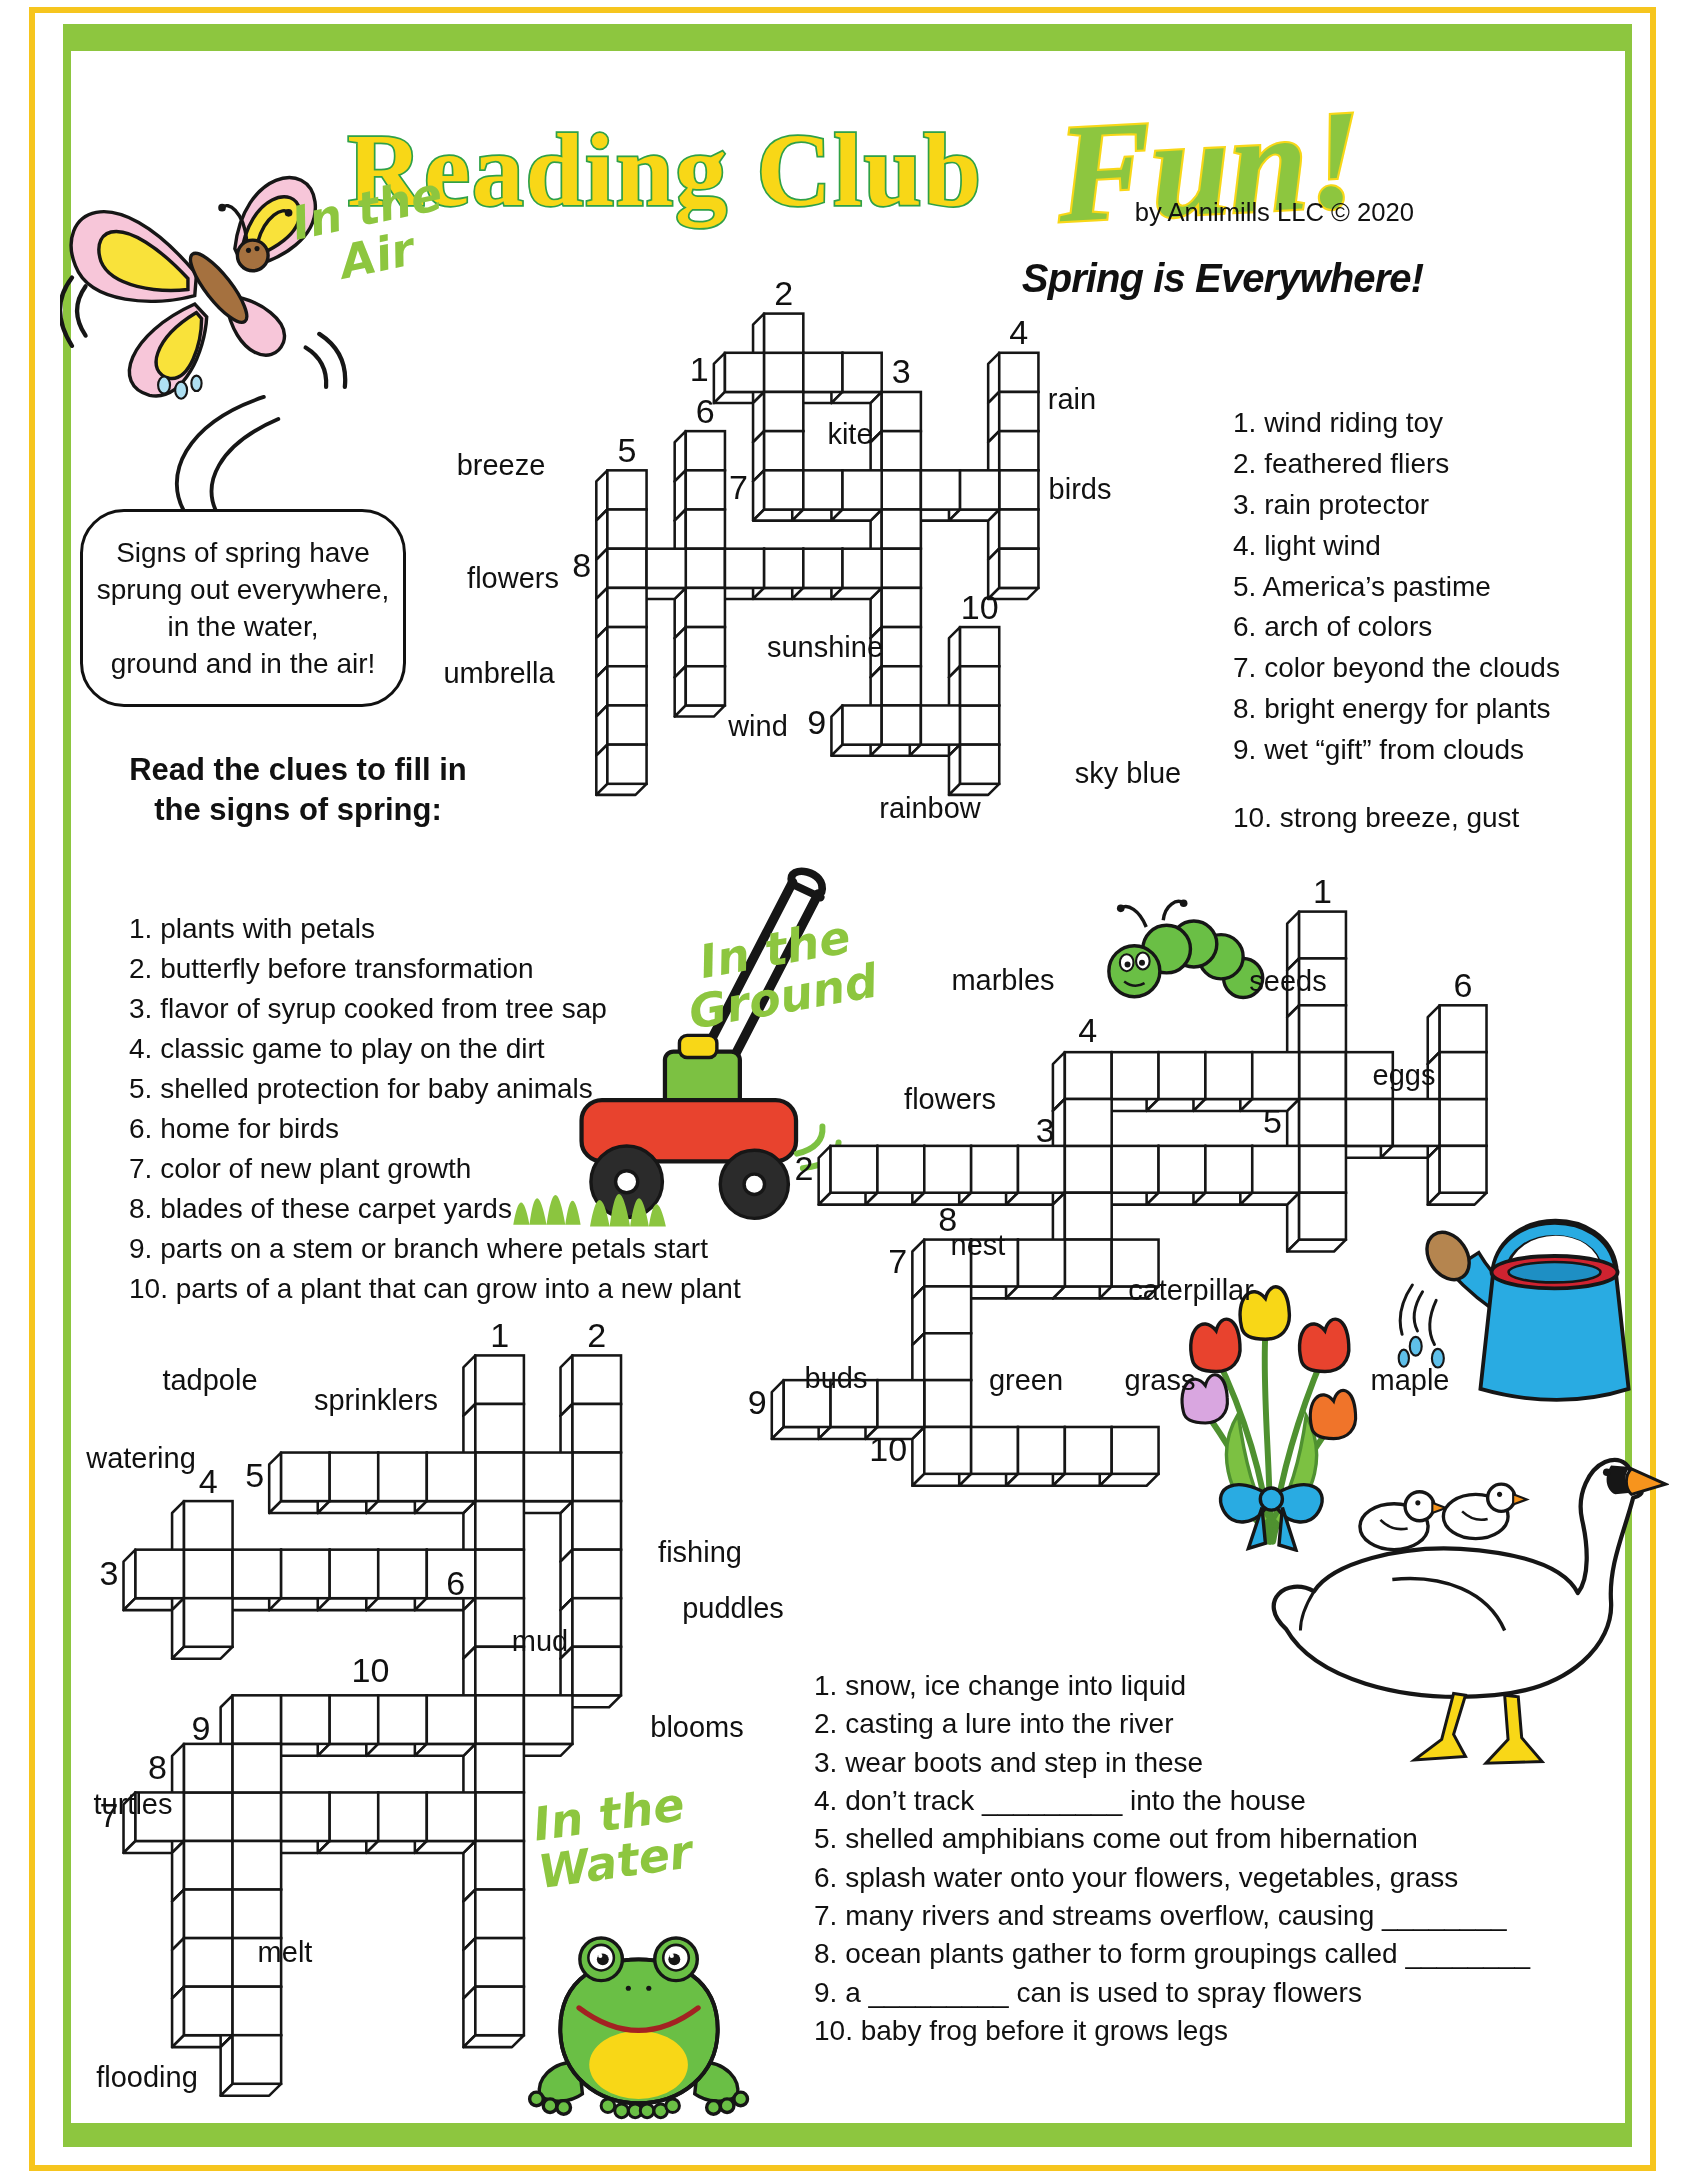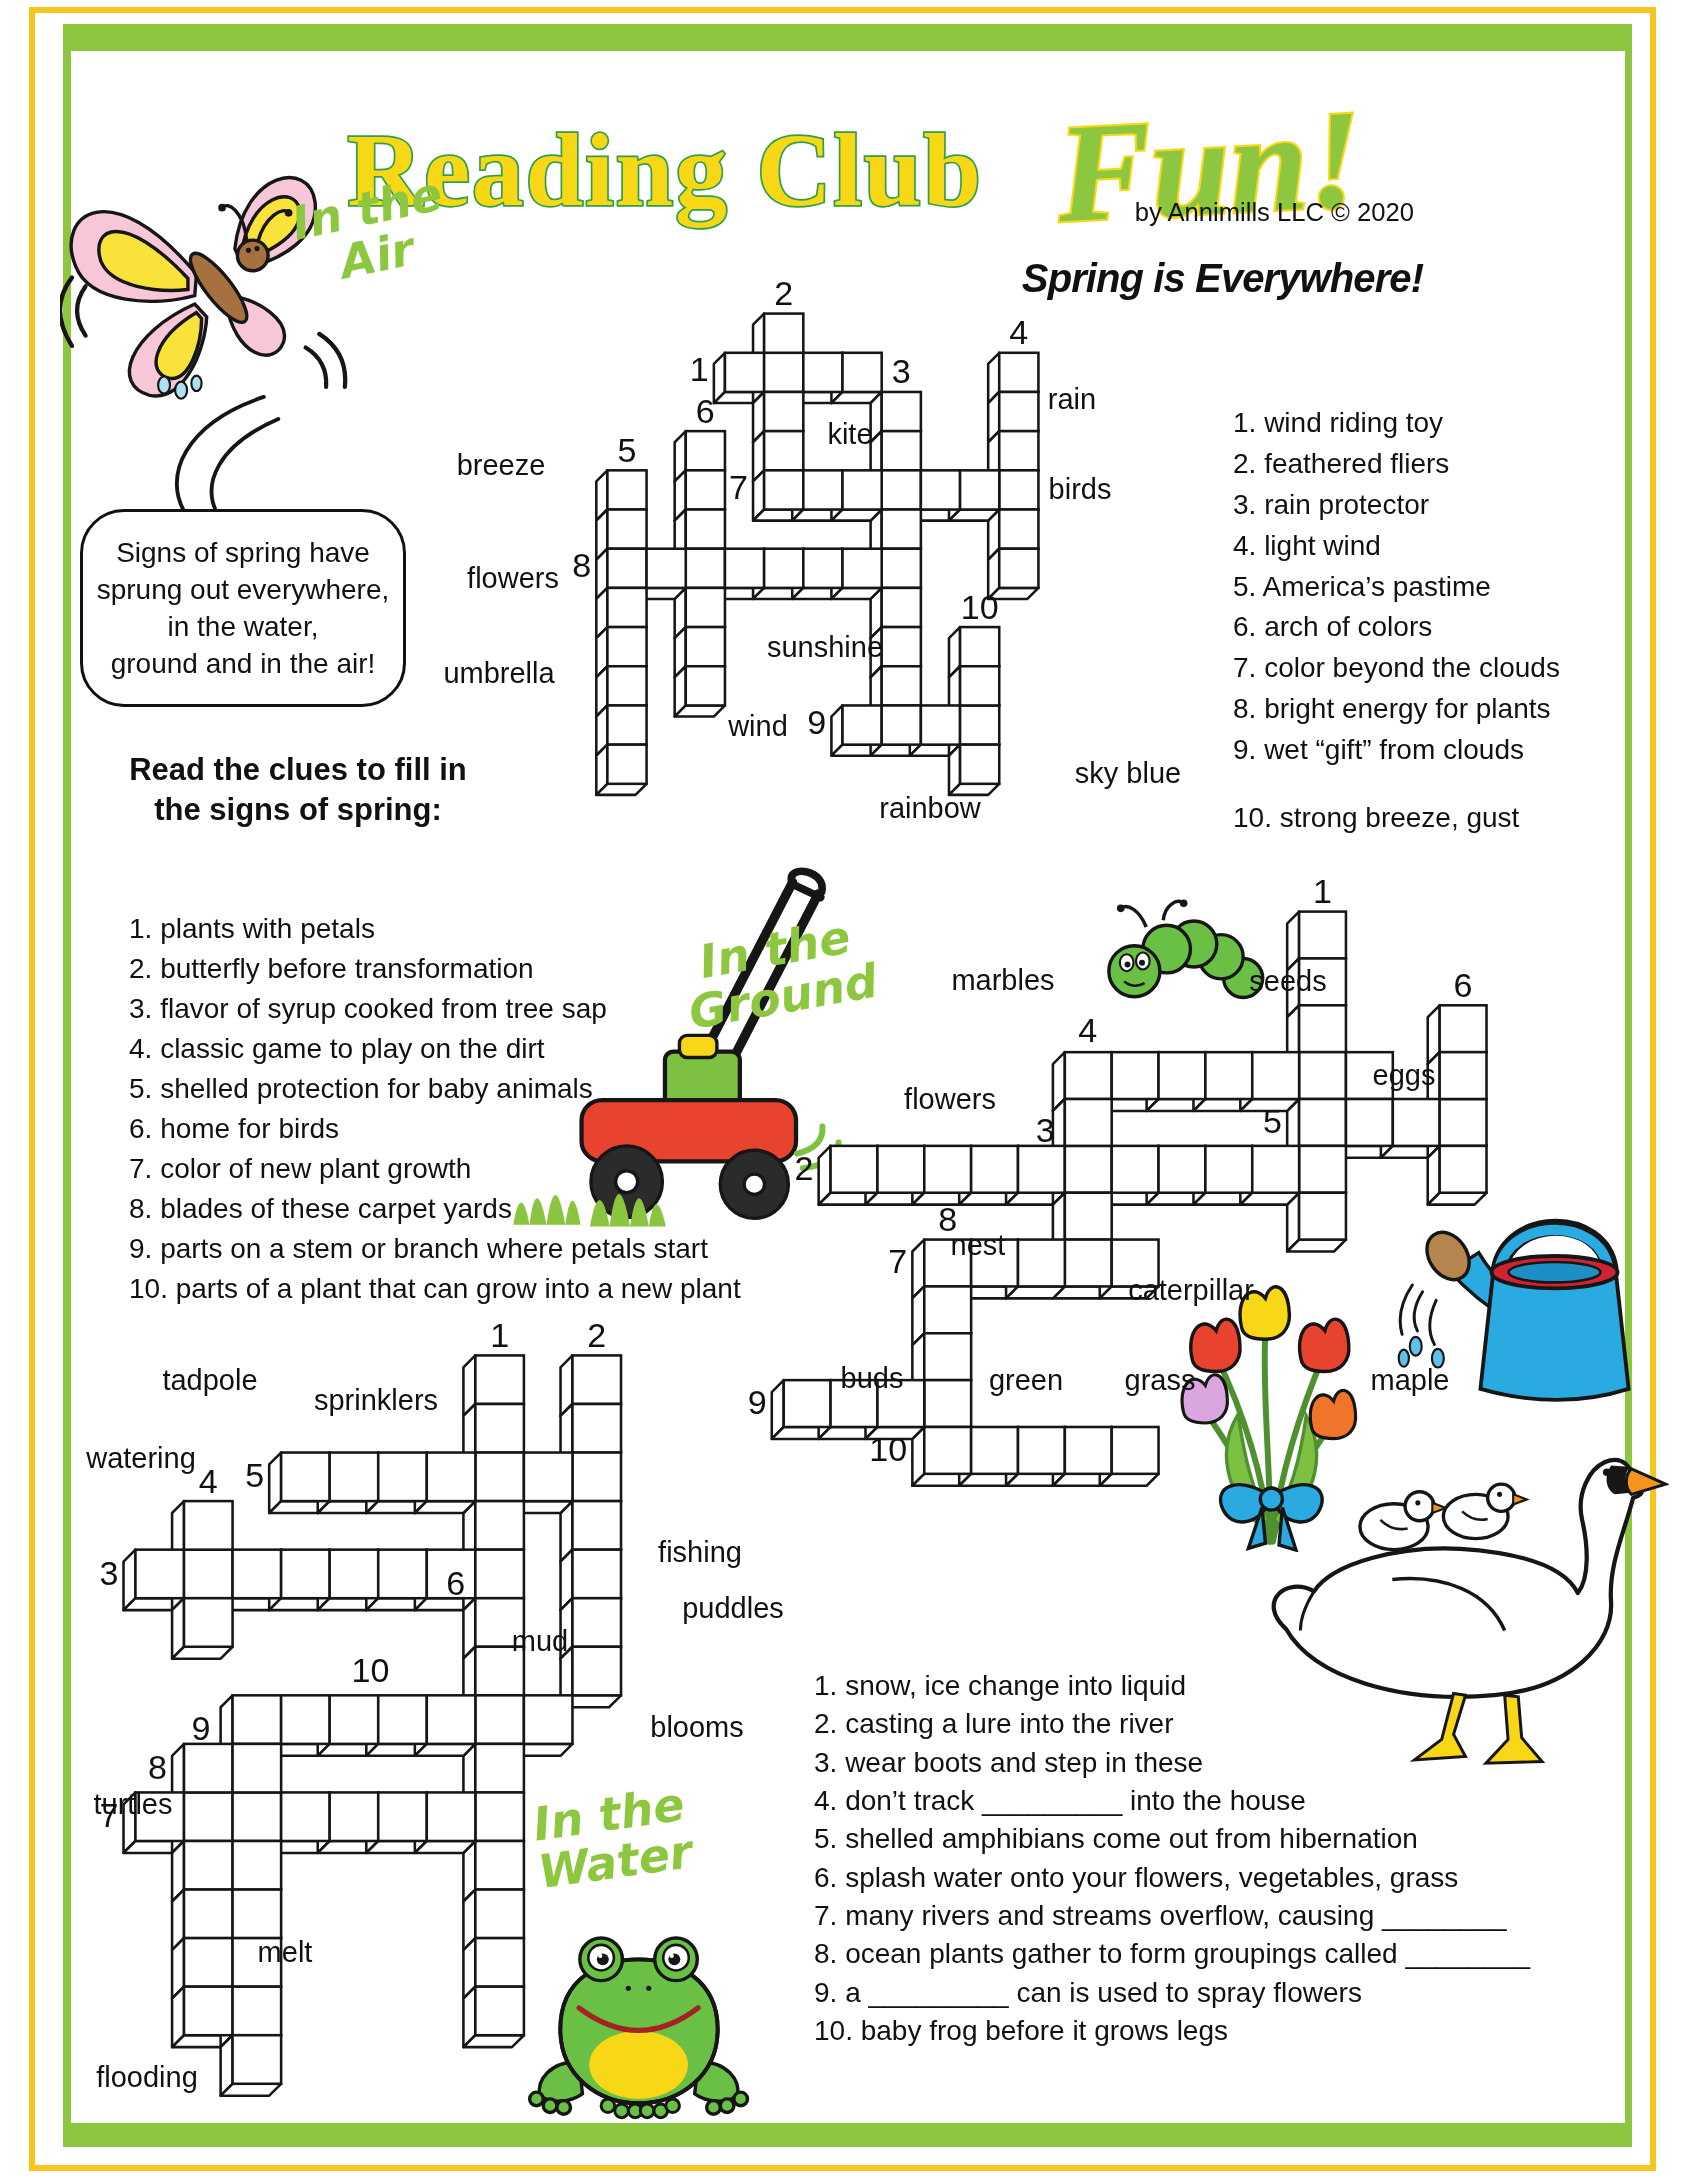--- a/index.html
+++ b/index.html
@@ -786,21 +786,21 @@
       <div class="word-label" style="left: 825px; top: 647px;">sunshine</div>
       <div class="word-label" style="left: 758px; top: 726px;">wind</div>
       <div class="word-label" style="left: 1128px; top: 773px;">sky blue</div>
       <div class="word-label" style="left: 930px; top: 808px;">rainbow</div>
       <div class="word-label" style="left: 1003px; top: 980px;">marbles</div>
       <div class="word-label" style="left: 1288px; top: 981px;">seeds</div>
       <div class="word-label" style="left: 1404px; top: 1075px;">eggs</div>
       <div class="word-label" style="left: 950px; top: 1099px;">flowers</div>
       <div class="word-label" style="left: 978px; top: 1245px;">nest</div>
       <div class="word-label" style="left: 1191px; top: 1290px;">caterpillar</div>
-      <div class="word-label" style="left: 872px; top: 1378px; text-align: center;">buds</div>
+      <div class="word-label" style="left: 836px; top: 1378px; text-align: center;">buds</div>
       <div class="word-label" style="left: 1026px; top: 1380px;">green</div>
       <div class="word-label" style="left: 1160px; top: 1380px;">grass</div>
       <div class="word-label" style="left: 1410px; top: 1380px;">maple</div>
       <div class="word-label" style="left: 210px; top: 1380px;">tadpole</div>
       <div class="word-label" style="left: 376px; top: 1400px;">sprinklers</div>
       <div class="word-label" style="left: 141px; top: 1458px;">watering</div>
       <div class="word-label" style="left: 700px; top: 1552px;">fishing</div>
       <div class="word-label" style="left: 540px; top: 1641px;">mud</div>
       <div class="word-label" style="left: 733px; top: 1608px;">puddles</div>
       <div class="word-label" style="left: 697px; top: 1727px;">blooms</div>

